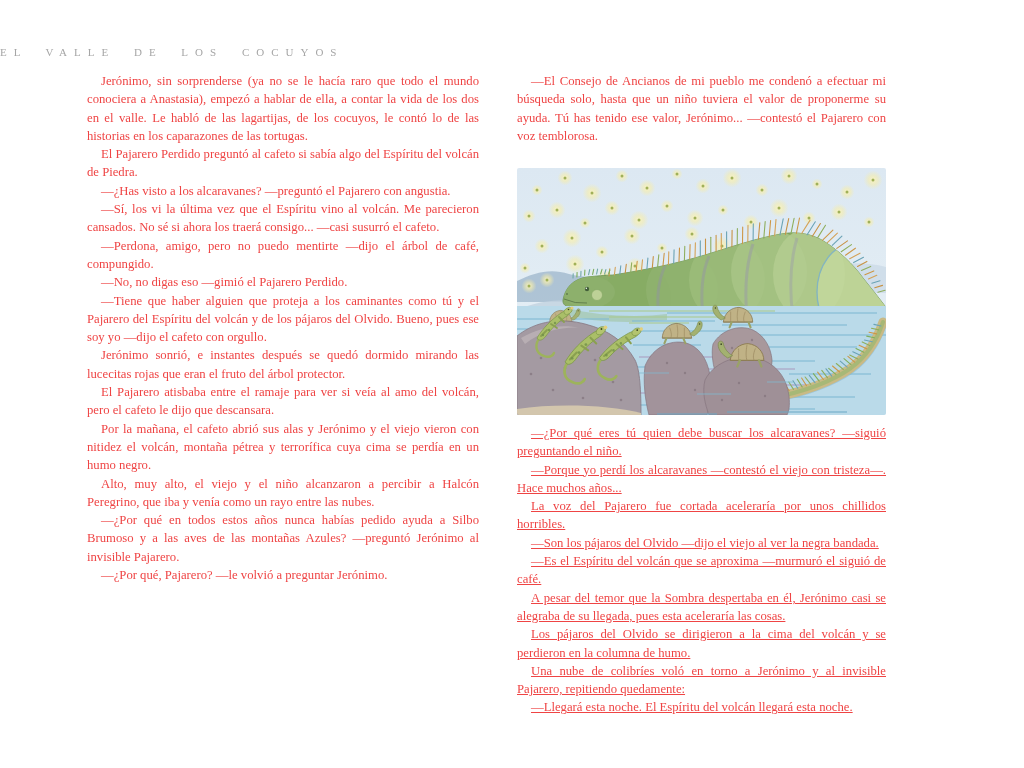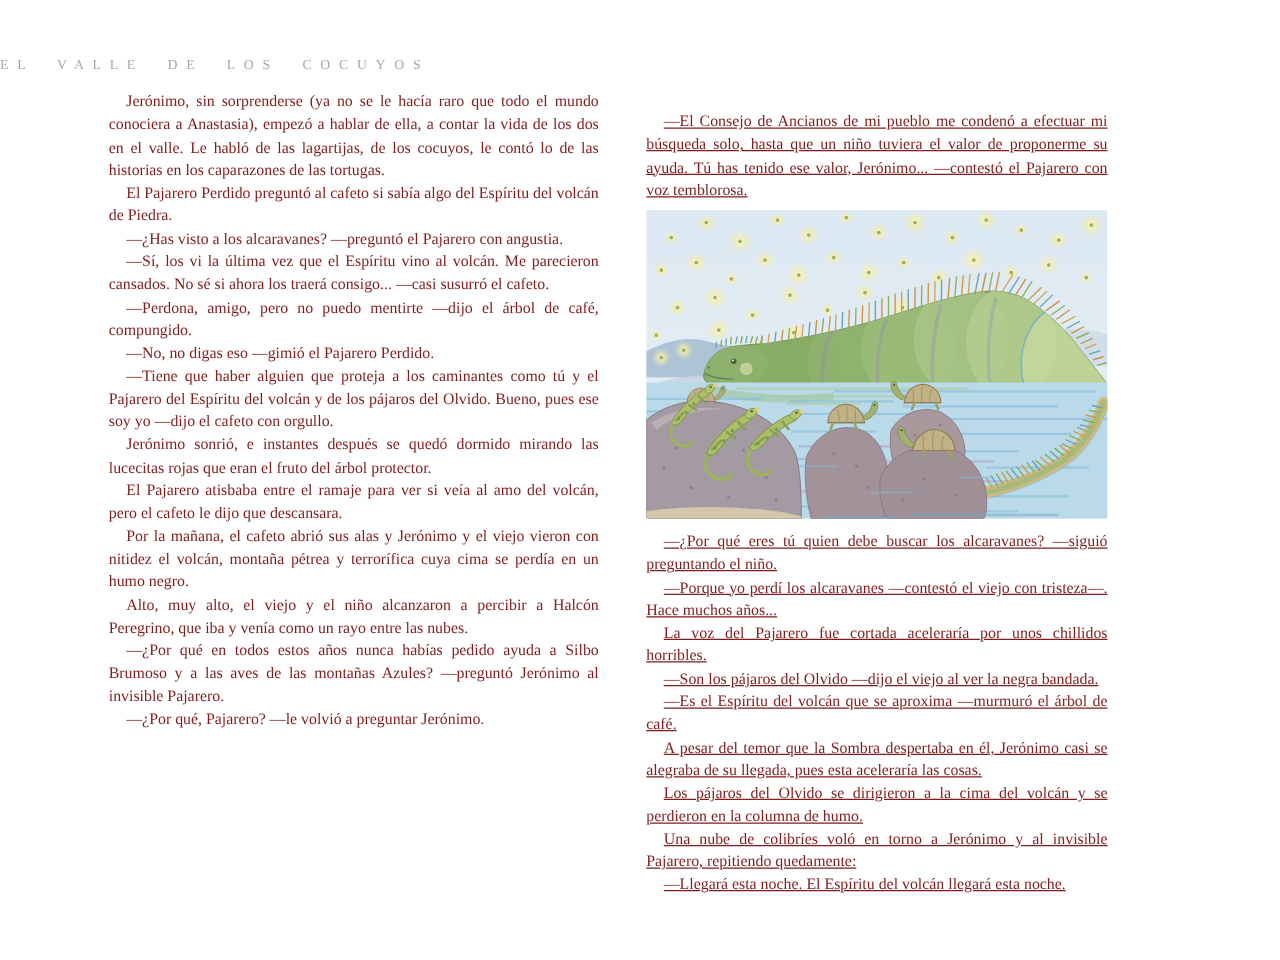--- a/index.html
+++ b/index.html
@@ -4,24 +4,24 @@
 <style>
   html,body{margin:0;padding:0;}
   body{
     width:1024px;height:768px;background:#ffffff;position:relative;overflow:hidden;
     font-family:"Liberation Serif","DejaVu Serif",serif;
   }
   .running-header{
     position:absolute;top:46px;left:0;width:1024px;text-align:left;
     font-size:11px;letter-spacing:7px;word-spacing:9px;color:#a6a6a6;
   }
-  .col{position:absolute;text-align:justify;font-size:12.7px;line-height:18.3px;color:#7f1d1d;}
+  .col{position:absolute;text-align:justify;font-size:12.7px;line-height:18.3px;color:#ef4444;}
   .col p{margin:0;text-indent:14px;hyphens:none;}
   #col-left{left:87px;top:72px;width:392px;}
-  #col-right-top{left:517px;top:88px;width:369px;text-decoration:underline;}
+  #col-right-top{left:517px;top:72px;width:369px;}
   #col-right-bottom{left:517px;top:424px;width:369px;text-decoration:underline;}
   #illustration{position:absolute;left:517px;top:168px;width:369px;height:247px;margin:0;}
   #illustration svg{display:block;width:100%;height:100%;border-radius:2px;}
 </style>
 </head>
 <body>
 
 <div class="running-header">EL VALLE DE LOS COCUYOS</div>
 
 <div class="col" id="col-left">
@@ -354,18 +354,18 @@
 
     <path d="M210,244 H330 M140,246 H200" stroke="#6aa8c6" stroke-width="2" opacity="0.5" fill="none"></path>
   </svg>
 </figure>
 
 <div class="col" id="col-right-bottom">
   <p>—¿Por qué eres tú quien debe buscar los alcaravanes? —siguió preguntando el niño.</p>
   <p>—Porque yo perdí los alcaravanes —contestó el viejo con tristeza—. Hace muchos años...</p>
   <p>La voz del Pajarero fue cortada aceleraría por unos chillidos horribles.</p>
   <p>—Son los pájaros del Olvido —dijo el viejo al ver la negra bandada.</p>
-  <p>—Es el Espíritu del volcán que se aproxima —murmuró el árbol de café.</p>
+  <p>—Es el Espíritu del volcán que se aproxima —murmuró el siguió de café.</p>
   <p>A pesar del temor que la Sombra despertaba en él, Jerónimo casi se alegraba de su llegada, pues esta aceleraría las cosas.</p>
   <p>Los pájaros del Olvido se dirigieron a la cima del volcán y se perdieron en la columna de humo.</p>
   <p>Una nube de colibríes voló en torno a Jerónimo y al invisible Pajarero, repitiendo quedamente:</p>
   <p>—Llegará esta noche. El Espíritu del volcán llegará esta noche.</p>
 </div>
 
 </body></html>

